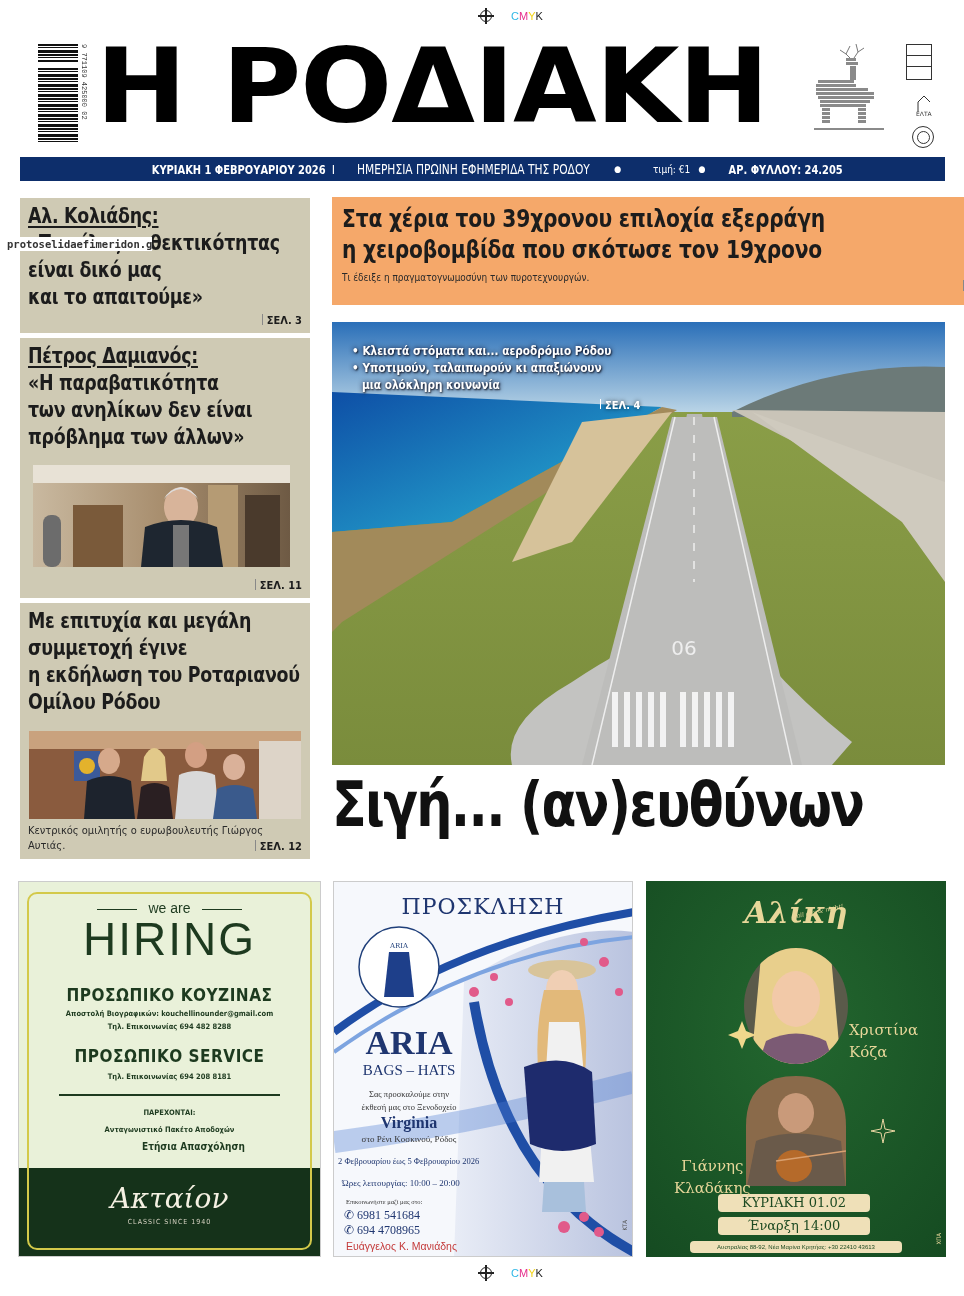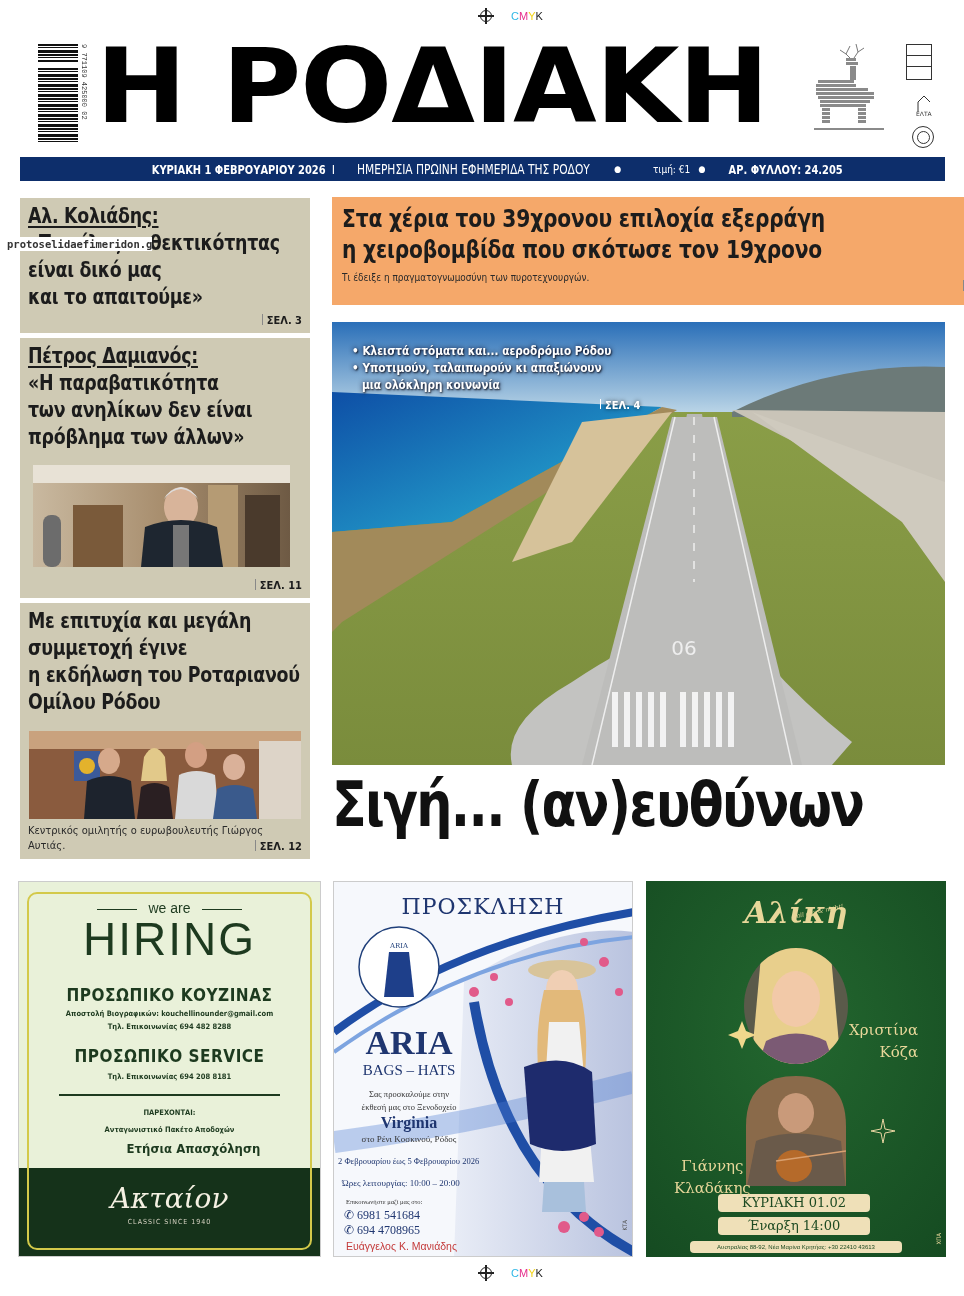--- a/index.html
+++ b/index.html
@@ -277,21 +277,21 @@
   </div>
   <div class="txt" style="top:30px; font-family:'Liberation Sans',sans-serif; font-size:46px; letter-spacing:2px;">HIRING</div>
   <div class="txt" style="top:103px; font-weight:bold; font-size:17px; letter-spacing:0.5px;">ΠΡΟΣΩΠΙΚΟ ΚΟΥΖΙΝΑΣ</div>
   <div class="txt" style="top:127px; font-weight:bold; font-size:7.5px;">Αποστολή Βιογραφικών: kouchellinounder@gmail.com</div>
   <div class="txt" style="top:140px; font-weight:bold; font-size:7.5px;">Τηλ. Επικοινωνίας 694 482 8288</div>
   <div class="txt" style="top:164px; font-weight:bold; font-size:17px; letter-spacing:0.5px;">ΠΡΟΣΩΠΙΚΟ SERVICE</div>
   <div class="txt" style="top:190px; font-weight:bold; font-size:7.5px;">Τηλ. Επικοινωνίας 694 208 8181</div>
   <div style="position:absolute; left:40px; right:40px; top:212px; border-top:2px solid #1d3a1f;"></div>
   <div class="txt" style="top:226px; font-weight:bold; font-size:7.5px;">ΠΑΡΕΧΟΝΤΑΙ:</div>
   <div class="txt" style="top:243px; font-weight:bold; font-size:7.5px;">Ανταγωνιστικό Πακέτο Αποδοχών</div>
-  <div class="txt" style="top:259px; font-weight:bold; font-size:13px;padding-left:48px;">Ετήσια Απασχόληση</div>
+  <div class="txt" style="top:259px; font-weight:bold; font-size:10px;padding-left:48px;">Ετήσια Απασχόληση</div>
   <div class="txt" style="top:300px; color:#f4f0e2; font-family:'DejaVu Serif',serif; font-style:italic; font-size:28px;">Ακταίον</div>
   <div class="txt" style="top:336px; color:#d8d4c4; font-size:7px; letter-spacing:1px;">CLASSIC SINCE 1940</div>
 </div>
 
 <div class="ad ad2">
   <svg width="300" height="376" viewBox="0 0 300 376" style="position:absolute;left:0;top:0;">
     <defs>
         <linearGradient id="wall" x1="0" x2="1">
           <stop offset="0" stop-color="#e8ecf6"></stop>
           <stop offset="1" stop-color="#b9c3df"></stop>
@@ -373,21 +373,21 @@
       <line x1="130" y1="280" x2="200" y2="270" stroke="#d8a070" stroke-width="1.5"></line>
     </g>
     <path d="M96 140 L100 150 L110 154 L100 158 L96 168 L92 158 L82 154 L92 150Z" fill="#f0d88c"></path>
     <path d="M237 238 L239 248 L249 250 L239 252 L237 262 L235 252 L225 250 L235 248Z" fill="none" stroke="#e6d4a0" stroke-width="1"></path>
     <rect x="72" y="313" width="152" height="18" rx="4" fill="#efe0b8"></rect>
     <rect x="72" y="336" width="152" height="18" rx="4" fill="#efe0b8"></rect>
     <rect x="44" y="360" width="212" height="12" rx="4" fill="#efe0b8"></rect>
   </svg>
   <div style="position:absolute;left:0;right:0;top:14px;text-align:center;font-family:'DejaVu Serif',serif;font-style:italic;font-weight:bold;font-size:30px;color:#e8d79a;">Αλίκη</div>
   <div style="position:absolute;left:150px;top:26px;font-family:'DejaVu Serif',serif;font-style:italic;font-size:6px;color:#e8d79a;transform:rotate(-12deg);">all day &amp; night!</div>
-  <div style="position:absolute;left:203px;top:138px;font-family:'DejaVu Serif',serif;font-size:15px;color:#e8d79a;text-align:right;line-height:22px;">
+  <div style="position:absolute;left:203px;top:138px;font-family:'DejaVu Serif',serif;font-size:15px;color:#e8d79a;text-align:left;line-height:22px;">
     <div>Χριστίνα</div>
     <div>Κόζα</div>
   </div>
   <div style="position:absolute;left:28px;top:250px;font-family:'DejaVu Serif',serif;font-size:15px;color:#e8d79a;text-align:center;line-height:22px;margin-top:24px;">
     <div>Γιάννης</div>
     <div>Κλαδάκης</div>
   </div>
   <div style="position:absolute;left:72px;width:152px;top:313px;text-align:center;font-family:'DejaVu Serif',serif;font-size:13px;line-height:18px;color:#1d4a22;">ΚΥΡΙΑΚΗ 01.02</div>
   <div style="position:absolute;left:72px;width:152px;top:336px;text-align:center;font-family:'DejaVu Serif',serif;font-size:13px;line-height:18px;color:#1d4a22;">Έναρξη 14:00</div>
   <div style="position:absolute;left:44px;width:212px;top:360px;text-align:center;font-family:'Liberation Sans',sans-serif;font-size:6px;line-height:12px;color:#1d4a22;">Αυστραλίας 88-92, Νέα Μαρίνα Κρητήας: +30 22410 43613</div>

